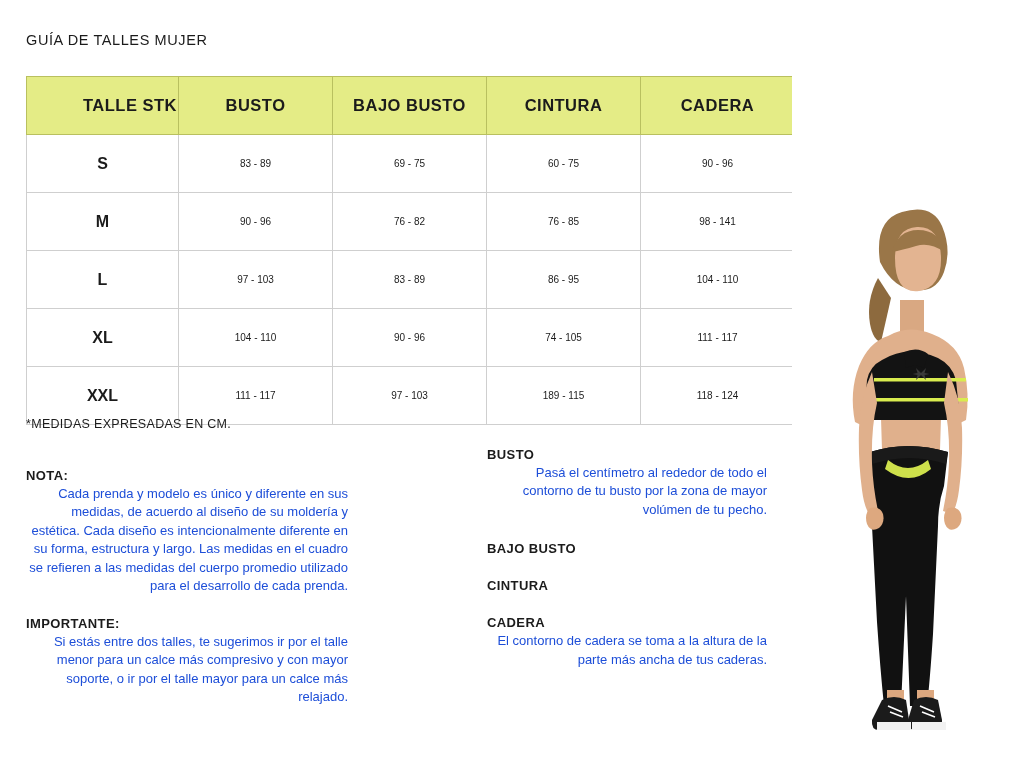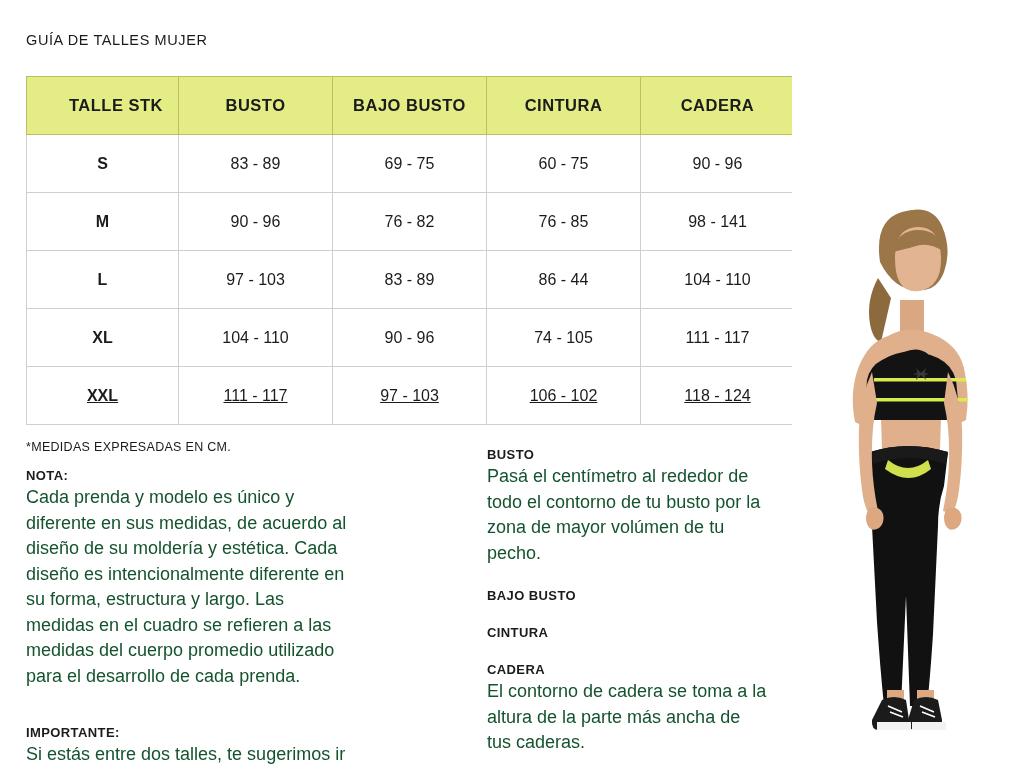--- a/index.html
+++ b/index.html
@@ -71,45 +71,44 @@
     height: 55px;
     font-size: 16.5px;
     font-weight: bold;
     letter-spacing: 0.5px;
     color: #1b1b1b;
     border: 1px solid #b9c05f;
     border-top: 1px solid #b9c05f;
     text-align: center;
   }
   .size-table th.first {
-    text-align: center;
+    text-align: right;
     padding-left: 28px;
   }
   .size-table td {
     height: 55px;
-    font-size: 16px;
+    font-size: 10px;
     text-align: center;
     color: #1b1b1b;
     border-left: 1px solid #cfcfcf;
     border-right: 1px solid #cfcfcf;
     border-bottom: 1px solid #cfcfcf;
   }
   .size-table td.sz {
     font-weight: bold;
     font-size: 16px;
   }
   .size-table tr:last-child td {
     border-bottom: 1px solid #cfcfcf;
-    text-decoration: underline;
   }
 
   .units-note {
     position: absolute;
     left: 26px;
-    top: 440px;
+    top: 417px;
     font-size: 12.5px;
     letter-spacing: 0.3px;
     color: #1b1b1b;
   }
 
   
   .notes-left {
     position: absolute;
     left: 26px;
     top: 468px;
@@ -122,25 +121,26 @@
     width: 280px;
   }
   .note-head {
     font-size: 13px;
     font-weight: bold;
     letter-spacing: 0.4px;
     margin-bottom: 2px;
     color: #1b1b1b;
   }
   .note-body {
-    font-size: 18px;
+    font-size: 13px;
     line-height: 1.42;
-    color: #14532d;
-  }
-  .note-block { margin-bottom: 36px; }
+    color: #1d4ed8;
+    text-align: right;
+  }
+  .note-block { margin-bottom: 20px; }
   .note-block:last-child { margin-bottom: 4px; }
   .notes-right .note-block { margin-bottom: 22px; }
 
   
   .photo {
     position: absolute;
     right: 0;
     top: 0;
     width: 232px;
     height: 772px;
@@ -194,35 +194,35 @@
         <td class="sz">M</td>
         <td>90 - 96</td>
         <td>76 - 82</td>
         <td>76 - 85</td>
         <td>98 - 141</td>
       </tr>
       <tr>
         <td class="sz">L</td>
         <td>97 - 103</td>
         <td>83 - 89</td>
-        <td>86 - 44</td>
+        <td>86 - 95</td>
         <td>104 - 110</td>
       </tr>
       <tr>
         <td class="sz">XL</td>
         <td>104 - 110</td>
         <td>90 - 96</td>
         <td>74 - 105</td>
         <td>111 - 117</td>
       </tr>
       <tr>
         <td class="sz">XXL</td>
         <td>111 - 117</td>
         <td>97 - 103</td>
-        <td>106 - 102</td>
+        <td>189 - 115</td>
         <td>118 - 124</td>
       </tr>
     </tbody>
   </table>
 
   <div class="units-note">*MEDIDAS EXPRESADAS EN CM.</div>
 
   <div class="notes-left">
     <div class="note-block">
       <div class="note-head">NOTA:</div>

